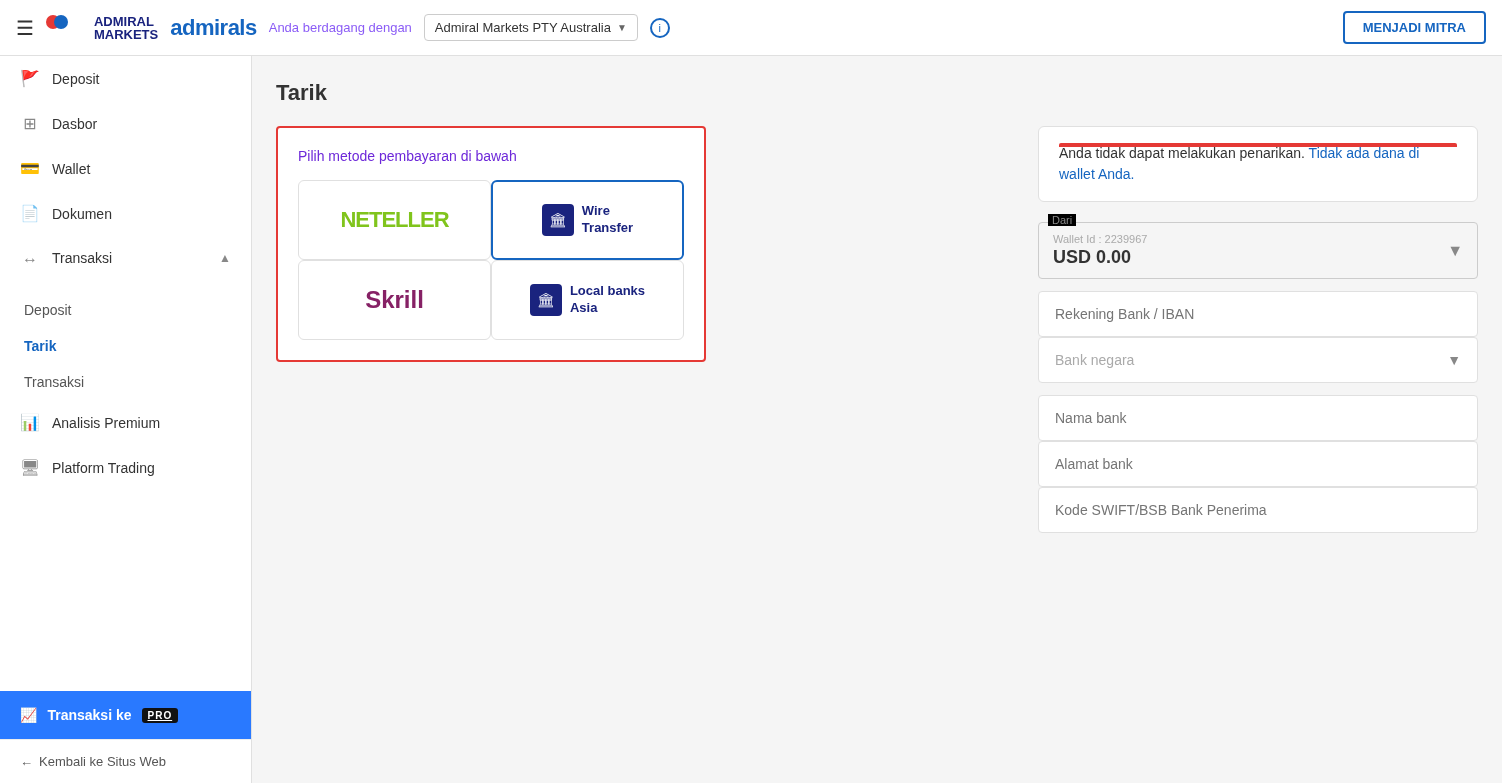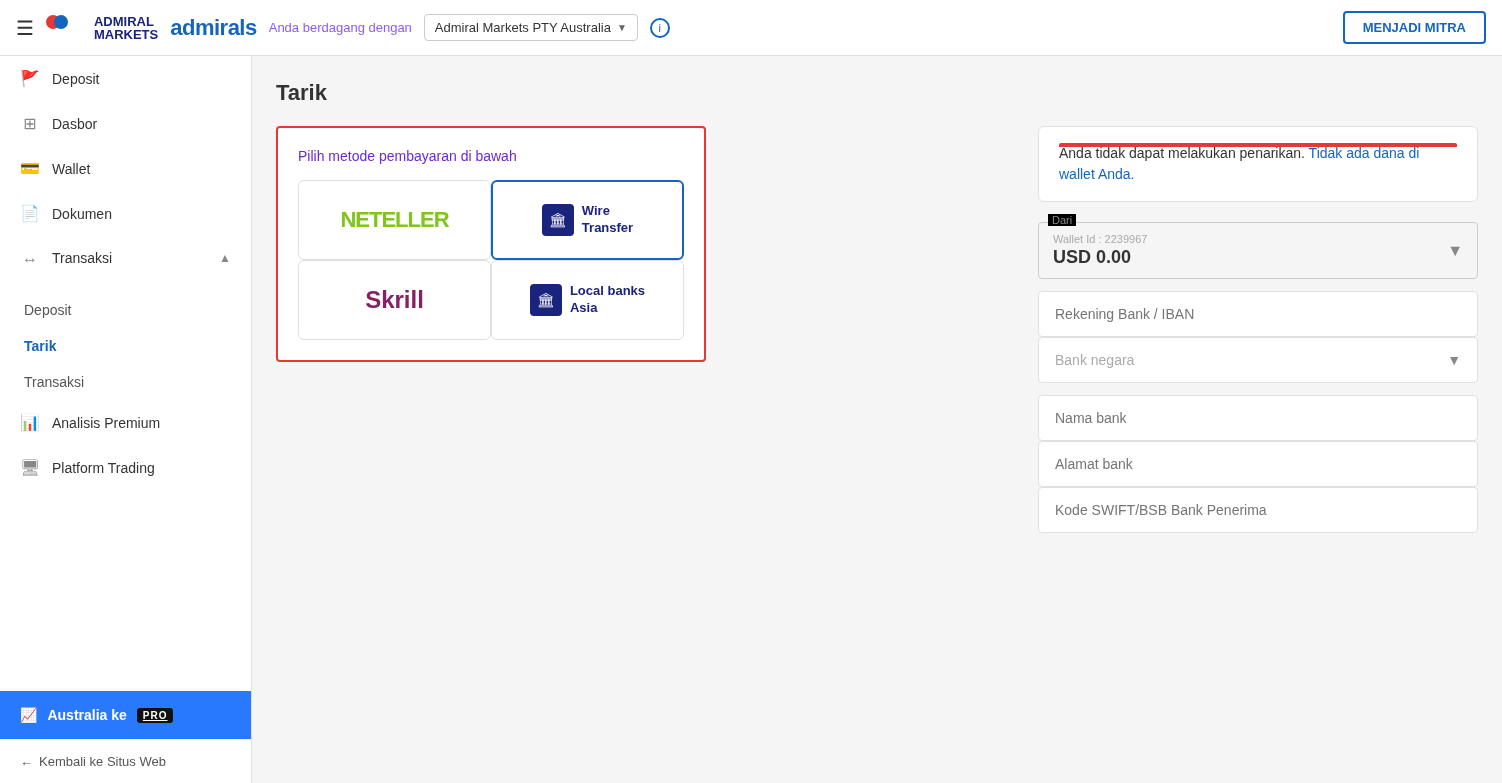--- a/index.html
+++ b/index.html
@@ -189,21 +189,21 @@
       <span>Analisis Premium</span>
     </div>
     <div class="sidebar-item">
       <span class="icon">🖥</span>
       <span>Platform Trading</span>
     </div>
 
     <div class="sidebar-bottom">
       <div class="upgrade-btn">
         <span>📈</span>
-        <span>Australia ke</span>
+        <span>Transaksi ke</span>
         <span class="pro-badge">PRO</span>
       </div>
       <div class="back-link">
         <span>←</span>
         <span>Kembali ke Situs Web</span>
       </div>
     </div>
   </aside>
 
   <div class="content">

